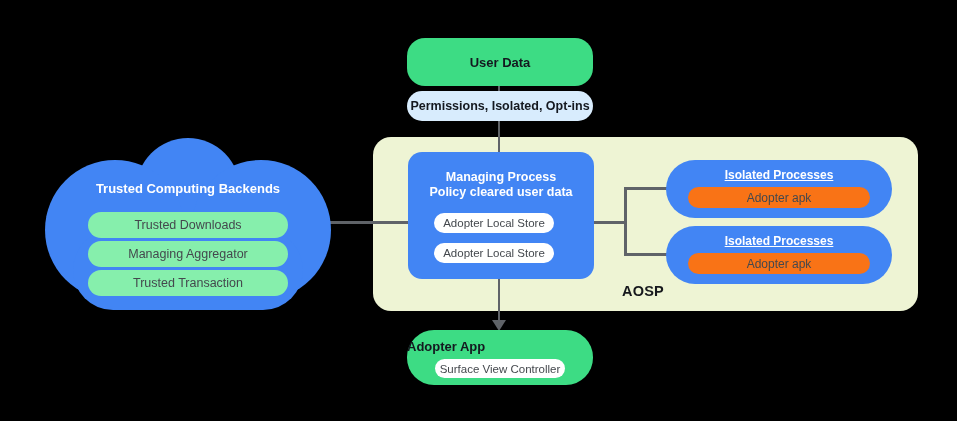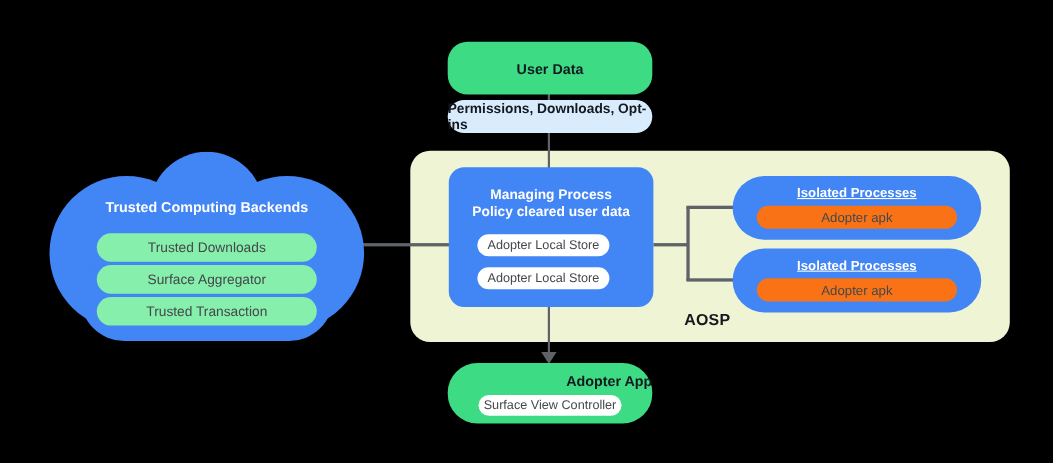--- a/index.html
+++ b/index.html
@@ -73,21 +73,21 @@
     display: flex; align-items: center; justify-content: center;
     color: #14181f; font-size: 12.5px; font-weight: bold;
   }
   #adopter-app-box {
     left: 407px; top: 330px; width: 186px; height: 55px;
     background: #3ddc84;
     border-radius: 27px;
   }
   #adopter-app-title {
     position: absolute; left: 0; top: 9px; width: 100%;
-    text-align: right; color: #14181f;
+    text-align: left; color: #14181f;
     font-size: 13px; font-weight: bold;
   }
   #adopter-app-pill {
     position: absolute; left: 28px; top: 29px; width: 130px; height: 19px;
     background: #ffffff; border-radius: 10px;
     display: flex; align-items: center; justify-content: center;
     color: #44484d; font-size: 11.5px;
   }
 
   
@@ -174,26 +174,26 @@
       <g fill="#4285f4">
         <circle cx="145" cy="52" r="52"></circle>
         <circle cx="72" cy="92" r="70"></circle>
         <circle cx="218" cy="92" r="70"></circle>
         <rect x="30" y="92" width="230" height="80" rx="40"></rect>
       </g>
     </svg>
   </div>
   <div id="cloud-title">Trusted Computing Backends</div>
   <div class="cloud-pill" id="cloud-pill-0">Trusted Downloads</div>
-  <div class="cloud-pill" id="cloud-pill-1">Surface Aggregator</div>
+  <div class="cloud-pill" id="cloud-pill-1">Managing Aggregator</div>
   <div class="cloud-pill" id="cloud-pill-2">Trusted Transaction</div>
 
   <div class="node" id="user-data-box">User Data</div>
 
-  <div class="node" id="permissions-box">Permissions,  Downloads, Opt-ins</div>
+  <div class="node" id="permissions-box">Permissions,  Isolated, Opt-ins</div>
 
   <div class="node" id="managing-process-box">
     <div id="managing-process-title">
       <span>Managing Process</span><br>
       <span>Policy cleared user data</span>
     </div>
     <div class="mp-pill" id="mp-pill-0">Adopter Local Store</div>
     <div class="mp-pill" id="mp-pill-1">Adopter Local Store</div>
   </div>
 

